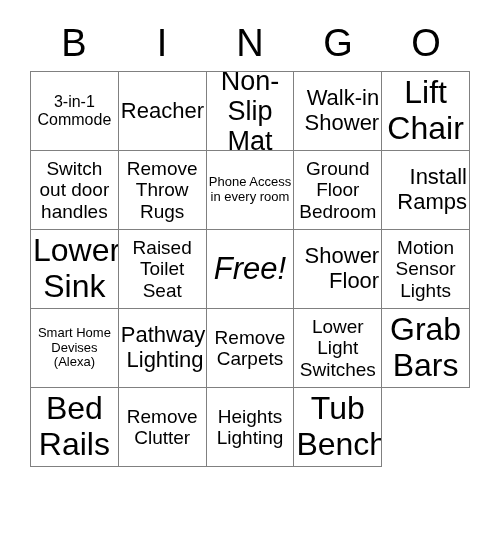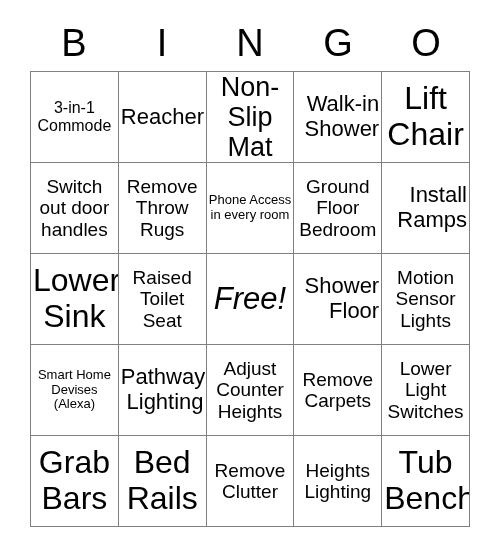--- a/index.html
+++ b/index.html
@@ -38,21 +38,21 @@
     font-weight: 400;
     letter-spacing: 0;
     color: #000000;
   }
   
   .grid {
     position: absolute;
     left: 30px;
     top: 71px;
     width: 440px;
-    height: 456px;
+    height: 396px;
     display: grid;
     grid-template-columns: repeat(5, 1fr);
     grid-template-rows: repeat(5, 1fr);
     border-top: 1px solid #808080;
     border-left: 1px solid #808080;
     box-sizing: border-box;
     background: #ffffff;
   }
   .cell {
     border-right: 1px solid #808080;
@@ -139,23 +139,20 @@
       <div class="cell s-md">
         <span>Motion Sensor Lights</span>
       </div>
       <div class="cell s-xs">
         <span>Smart Home Devises (Alexa)</span>
       </div>
       <div class="cell s-lg">
         <span>Pathway Lighting</span>
       </div>
       <div class="cell s-md">
-        <span>Adjust Counter Heights</span>
-      </div>
-      <div class="cell s-md">
         <span>Remove Carpets</span>
       </div>
       <div class="cell s-md">
         <span>Lower Light Switches</span>
       </div>
       <div class="cell s-xxl">
         <span>Grab Bars</span>
       </div>
       <div class="cell s-xxl">
         <span>Bed Rails</span>

